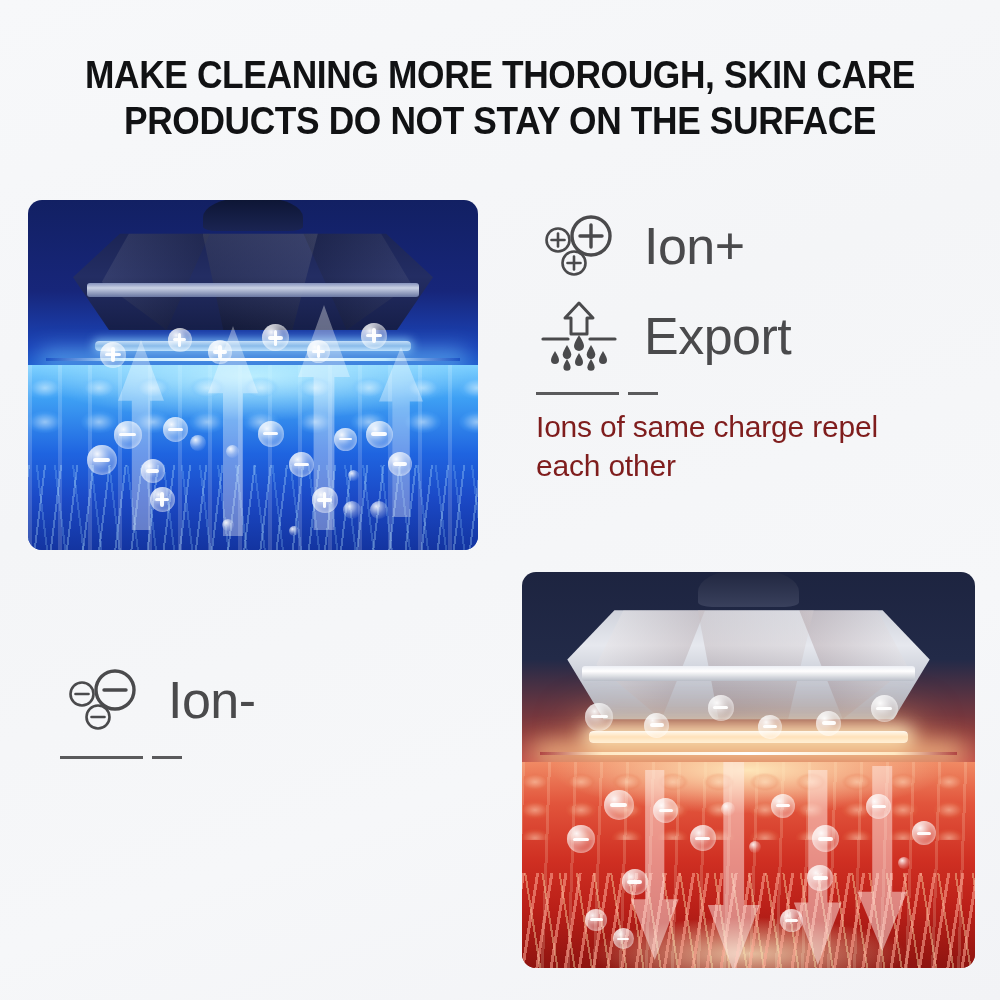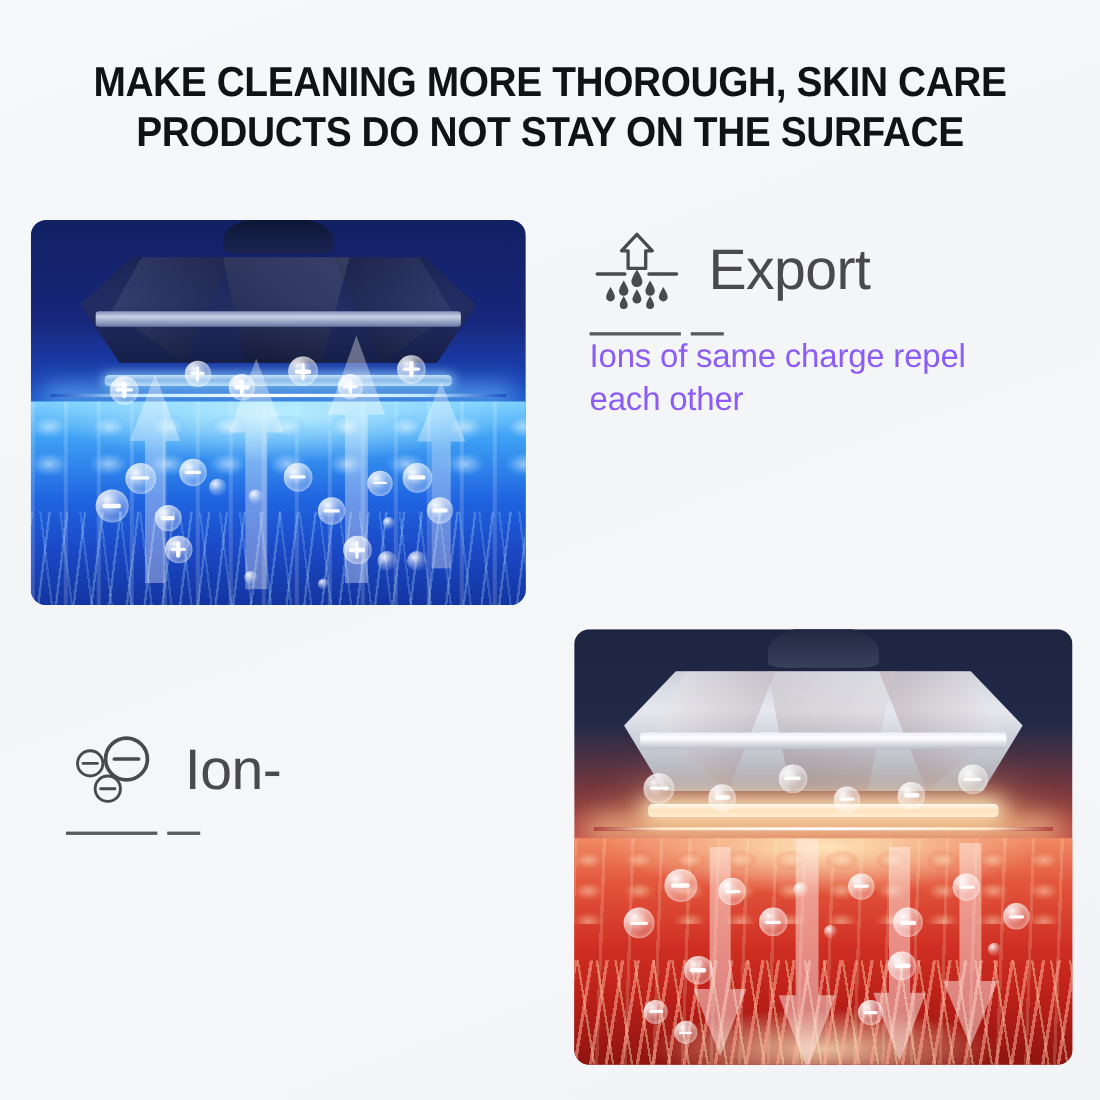--- a/index.html
+++ b/index.html
@@ -289,25 +289,25 @@
     width: 83px;
     height: 3px;
     background: #5a5a5c;
   }
   .divider .seg-short {
     width: 30px;
     height: 3px;
     background: #5a5a5c;
   }
   .caption {
-    margin-top: 0;
+    margin-top: 12px;
     font-family: "Liberation Sans", sans-serif;
     font-size: 30px;
     font-weight: 400;
-    color: #8b5cf6;
+    color: #7f1d1d;
     line-height: 1.30;
     letter-spacing: -0.2px;
     white-space: pre-line;
   }
 </style>
 </head>
 <body>
 
 <div class="page">
 
@@ -489,20 +489,38 @@
       <span class="bar-h"></span>
     </div>
 
     <div class="plain-bubble" style="left:44%;top:58%;width:14px;height:14px;"></div>
     <div class="plain-bubble" style="left:50%;top:68%;width:12px;height:12px;"></div>
     <div class="plain-bubble" style="left:83%;top:72%;width:12px;height:12px;"></div>
   </div>
 
   <div class="block block-export">
 
+    <div class="row">
+      <span class="icon-box">
+        <svg width="80" height="68" viewBox="0 0 80 68" aria-hidden="true">
+          <g fill="none" stroke="#4a4a4c">
+            <circle cx="52" cy="24" r="19" stroke-width="3.4"></circle>
+            <line x1="52" y1="13" x2="52" y2="35" stroke-width="3.4" stroke-linecap="round"></line>
+            <line x1="41" y1="24" x2="63" y2="24" stroke-width="3.4" stroke-linecap="round"></line>
+            <circle cx="19" cy="28" r="11.5" stroke-width="2.6"></circle>
+            <line x1="19" y1="21.5" x2="19" y2="34.5" stroke-width="2.6" stroke-linecap="round"></line>
+            <line x1="12.5" y1="28" x2="25.5" y2="28" stroke-width="2.6" stroke-linecap="round"></line>
+            <circle cx="35" cy="51" r="11.5" stroke-width="2.6"></circle>
+            <line x1="35" y1="44.5" x2="35" y2="57.5" stroke-width="2.6" stroke-linecap="round"></line>
+            <line x1="28.5" y1="51" x2="41.5" y2="51" stroke-width="2.6" stroke-linecap="round"></line>
+          </g>
+        </svg>
+      </span>
+      <span class="row-label">Ion+</span>
+    </div>
 
     <div class="row">
       <span class="icon-box">
         <svg width="84" height="74" viewBox="0 0 84 74" aria-hidden="true">
           <g stroke="#4a4a4c" fill="none" stroke-width="3" stroke-linejoin="round">
             <path d="M42 4 L56 19 L50 19 L50 35 L34 35 L34 19 L28 19 Z"></path>
           </g>
           <g stroke="#4a4a4c" stroke-width="3.2" stroke-linecap="round">
             <line x1="6" y1="40" x2="31" y2="40"></line>
             <line x1="53" y1="40" x2="78" y2="40"></line>

